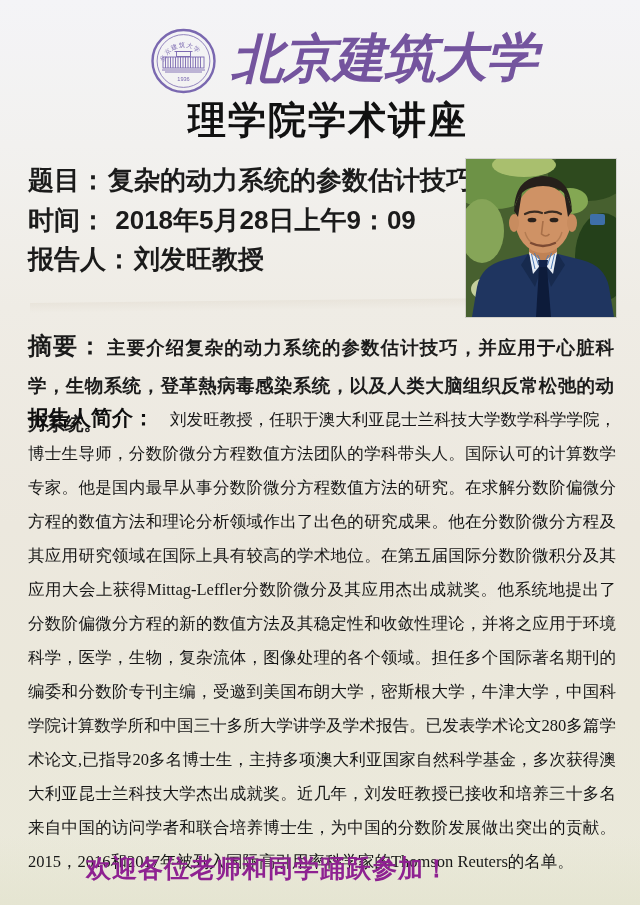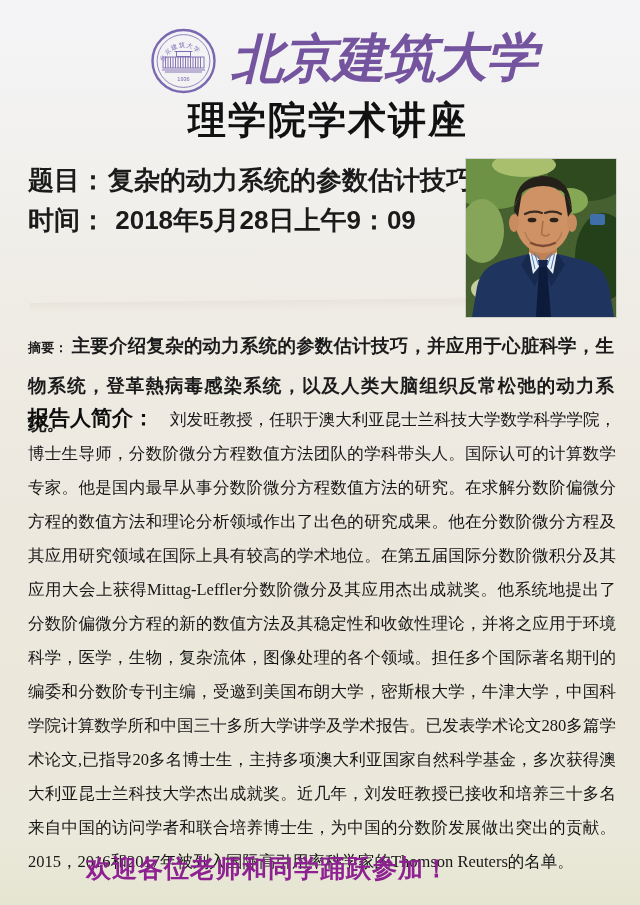--- a/index.html
+++ b/index.html
@@ -59,21 +59,21 @@
   .info{position:absolute;left:28px;top:161px;width:430px;}
   .info-row{font-size:26px;font-weight:bold;line-height:39.5px;white-space:nowrap;}
   .info-row .lbl{margin-right:2px;}
   
   .photo{position:absolute;left:466px;top:159px;width:150px;height:158px;box-shadow:0 0 0 1px rgba(120,120,120,.25);}
   
   .abstract{
     position:absolute;left:28px;top:327px;width:586px;
     font-size:18.5px;line-height:38px;font-weight:600;text-align:justify;
   }
-  .abstract .lbl{font-size:13px;font-weight:bold;margin-right:4px;}
+  .abstract .lbl{font-size:24px;font-weight:bold;margin-right:4px;}
   .bio{
     position:absolute;left:28px;top:401px;width:588px;
     font-family:"Liberation Serif",serif;
     font-size:16.5px;line-height:34px;text-align:justify;color:#161616;
   }
   .bio .lbl{
     font-family:Liberation Serif, serif;
     font-size:21px;font-weight:bold;margin-right:16px;color:#0e0e0e;
   }
   
@@ -115,20 +115,23 @@
 
   <h1 class="lecture-title">理学院学术讲座</h1>
 
   <section class="info">
     <div class="info-row">
       <span class="lbl">题目：</span><span>复杂的动力系统的参数估计技巧及其应用</span>
     </div>
     <div class="info-row">
       <span class="lbl">时间：</span><span> 2018年5月28日上午9：09</span>
     </div>
+    <div class="info-row">
+      <span class="lbl">报告人：</span><span>刘发旺教授</span>
+    </div>
   </section>
 
   <svg class="photo" viewBox="0 0 150 158" preserveAspectRatio="none" aria-hidden="true">
     <rect width="150" height="158" fill="#47602f"></rect>
     <ellipse cx="28" cy="20" rx="46" ry="30" fill="#6d9246"></ellipse>
     <ellipse cx="122" cy="16" rx="40" ry="26" fill="#2e4a1e"></ellipse>
     <ellipse cx="104" cy="42" rx="18" ry="13" fill="#84a853"></ellipse>
     <ellipse cx="16" cy="72" rx="22" ry="32" fill="#86a558"></ellipse>
     <ellipse cx="137" cy="98" rx="28" ry="44" fill="#24401a"></ellipse>
     <ellipse cx="58" cy="6" rx="32" ry="12" fill="#a9bf6e"></ellipse>

